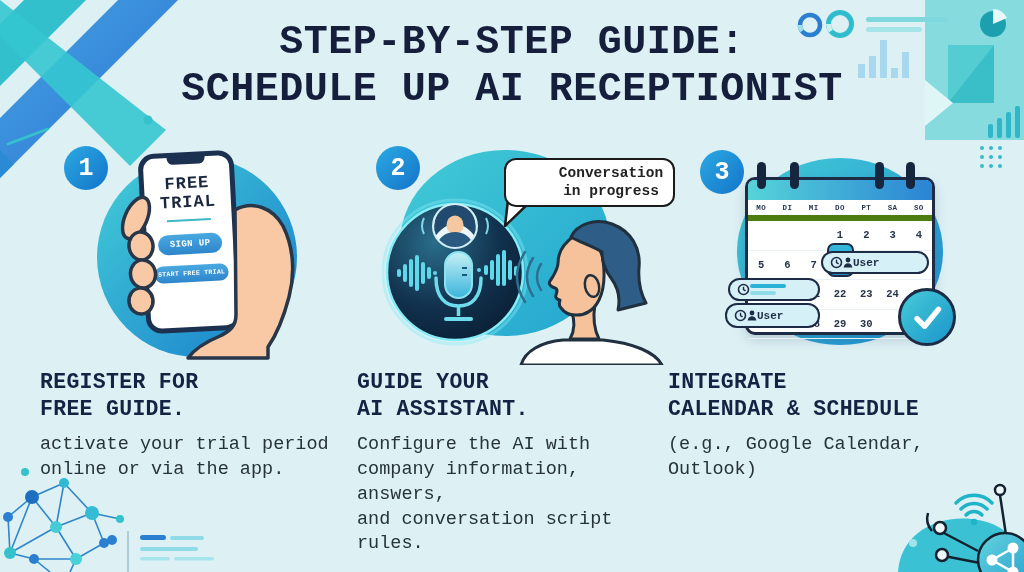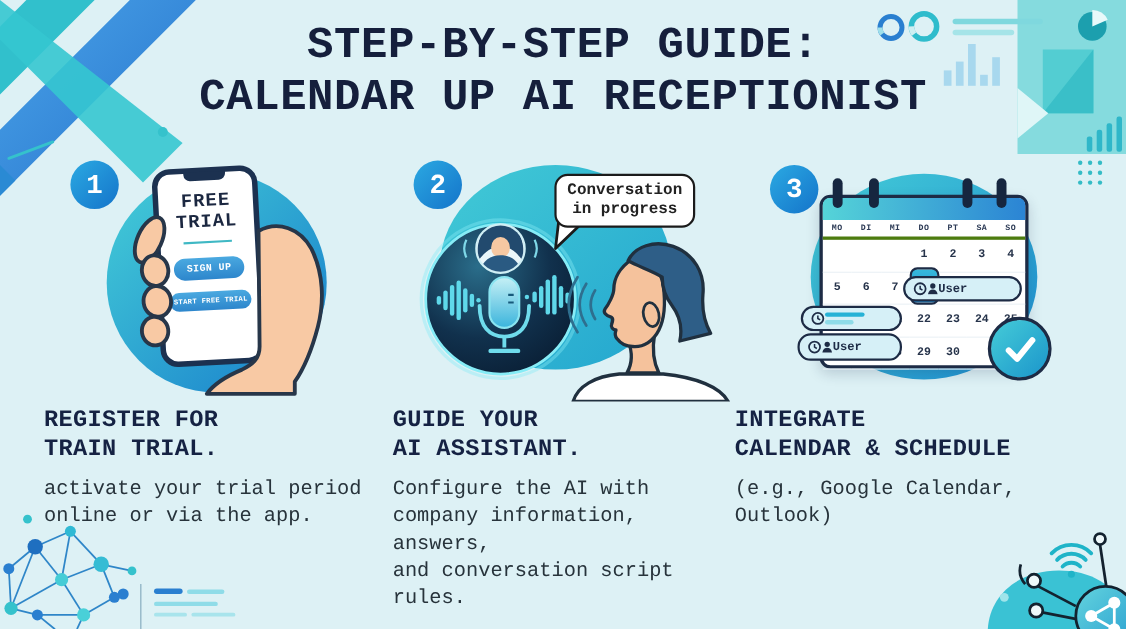--- a/index.html
+++ b/index.html
@@ -31,30 +31,30 @@
   .ptitle{font-size:17px;font-weight:800;color:#1b2740;line-height:1.12;letter-spacing:1px;}
   #pdivider{width:44px;height:2px;background:#3fb8c4;margin:7px auto 13px;}
   .pbtn{margin:0 auto 11px;color:#fff;font-weight:700;display:flex;align-items:center;justify-content:center;
         border-radius:10px;background:linear-gradient(180deg,#4aa9e0,#2d86cc);}
   .pbtn.primary{width:64px;height:20px;font-size:9px;letter-spacing:.4px;}
   .pbtn.secondary{width:74px;height:17px;font-size:6.5px;letter-spacing:.3px;}
 
   
   #bubble{position:absolute;left:504px;top:158px;width:124px;height:45px;background:#fff;
           border:2.5px solid #1b1b1b;border-radius:12px;display:flex;flex-direction:column;
-          align-items:center;justify-content:center;font-size:14.5px;font-weight:600;color:#222;line-height:1.2;}
+          align-items:center;justify-content:center;font-size:14.5px;font-weight:600;color:#222;line-height:1.2;padding-left:43px;}
 
   
   #calendar{position:absolute;left:745px;top:177px;width:190px;height:158px;background:#fff;
             border:3px solid #1d2b45;border-radius:10px;box-sizing:border-box;
             box-shadow:0 5px 12px rgba(20,40,70,.18);}
   #cal-top{height:20px;background:linear-gradient(90deg,#55d4d8,#2b84d4);border-radius:6px 6px 0 0;}
   #cal-week{display:grid;grid-template-columns:repeat(7,1fr);height:15px;align-items:center;
             text-align:center;font-size:7.5px;font-weight:800;color:#2c3a55;letter-spacing:.4px;
-            border-bottom:3px solid #4d7c0f;}
+            border-bottom:6px solid #4d7c0f;}
   #cal-grid{display:grid;grid-template-columns:repeat(7,1fr);grid-auto-rows:29.5px;}
   .cal-cell{display:flex;align-items:center;justify-content:center;font-size:10.5px;font-weight:800;
             color:#26334a;border-bottom:1px solid #eaf1f5;}
   #cal-selected{position:absolute;left:79px;top:63px;width:27px;height:34px;border-radius:7px;
                 background:linear-gradient(180deg,#36b9dc,#1f8ed2);border:2.5px solid #1d2b45;
                 box-sizing:border-box;display:flex;flex-direction:column;align-items:center;justify-content:center;color:#fff;}
   #cal-selected .dlabel{font-size:6px;font-weight:800;letter-spacing:.5px;}
   #cal-selected .dnum{font-size:13px;font-weight:800;line-height:1;}
   .ring{position:absolute;top:162px;width:9px;height:27px;background:#16263f;border-radius:4.5px;}
 
@@ -219,21 +219,21 @@
       <line x1="112" y1="105" x2="133" y2="117" stroke="#fff" stroke-width="2.5"></line>
       <line x1="133" y1="93" x2="133" y2="117" stroke="#fff" stroke-width="2.5"></line>
       <circle cx="112" cy="105" r="5.5" fill="#fff"></circle>
         <circle cx="133" cy="93" r="5.5" fill="#fff"></circle>
       <circle cx="133" cy="117" r="5.5" fill="#fff"></circle>
     </g>
   </svg>
 
   <div id="title">
     <div>STEP-BY-STEP GUIDE:</div>
-    <div>CALENDAR UP AI RECEPTIONIST</div>
+    <div>SCHEDULE UP AI RECEPTIONIST</div>
   </div>
 
   <div class="step-circle" id="circle1"></div>
   <div id="phone">
     <div id="notch"></div>
     <div id="pscreen">
       <div class="ptitle">FREE</div>
       <div class="ptitle">TRIAL</div>
       <div id="pdivider"></div>
       <div class="pbtn primary">SIGN UP</div>
@@ -420,21 +420,21 @@
     </svg>
   </div>
 
   <div class="badge" id="badge1">1</div>
   <div class="badge" id="badge2">2</div>
   <div class="badge" id="badge3">3</div>
 
   <div class="step-text" id="text1">
     <div class="heading">
       <div>REGISTER FOR</div>
-      <div>TRAIN TRIAL.</div>
+      <div>FREE GUIDE.</div>
     </div>
     <div class="bodytext">
       <div>activate your trial period</div>
       <div>online or via the app.</div>
     </div>
   </div>
   <div class="step-text" id="text2">
     <div class="heading">
       <div>GUIDE YOUR</div>
       <div>AI ASSISTANT.</div>

